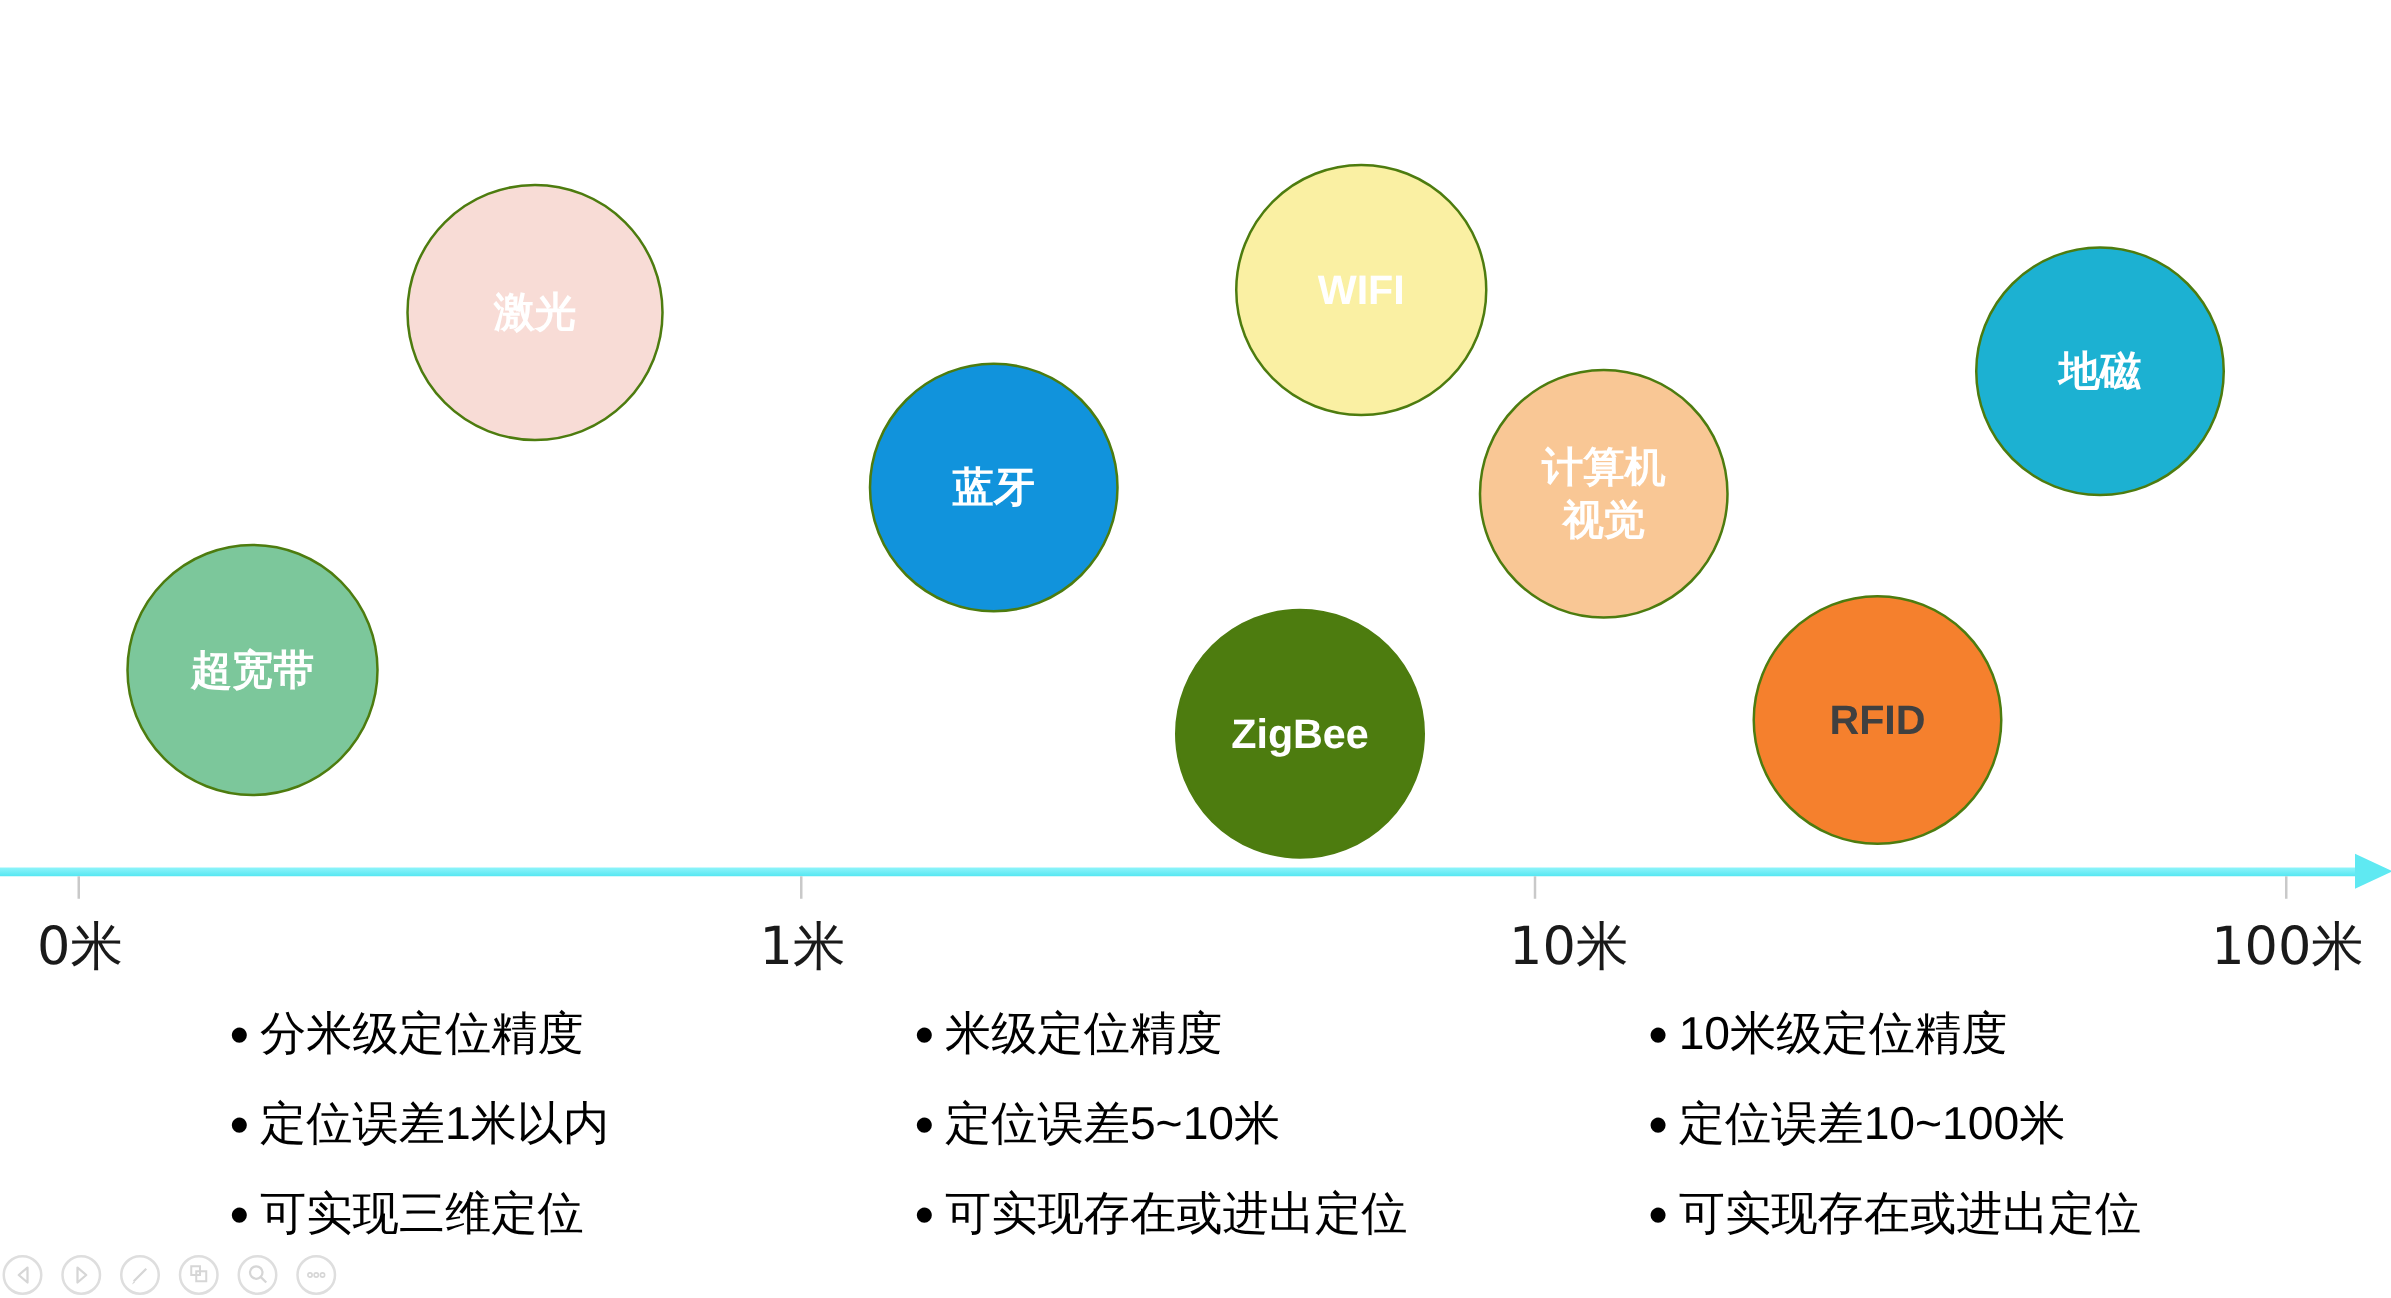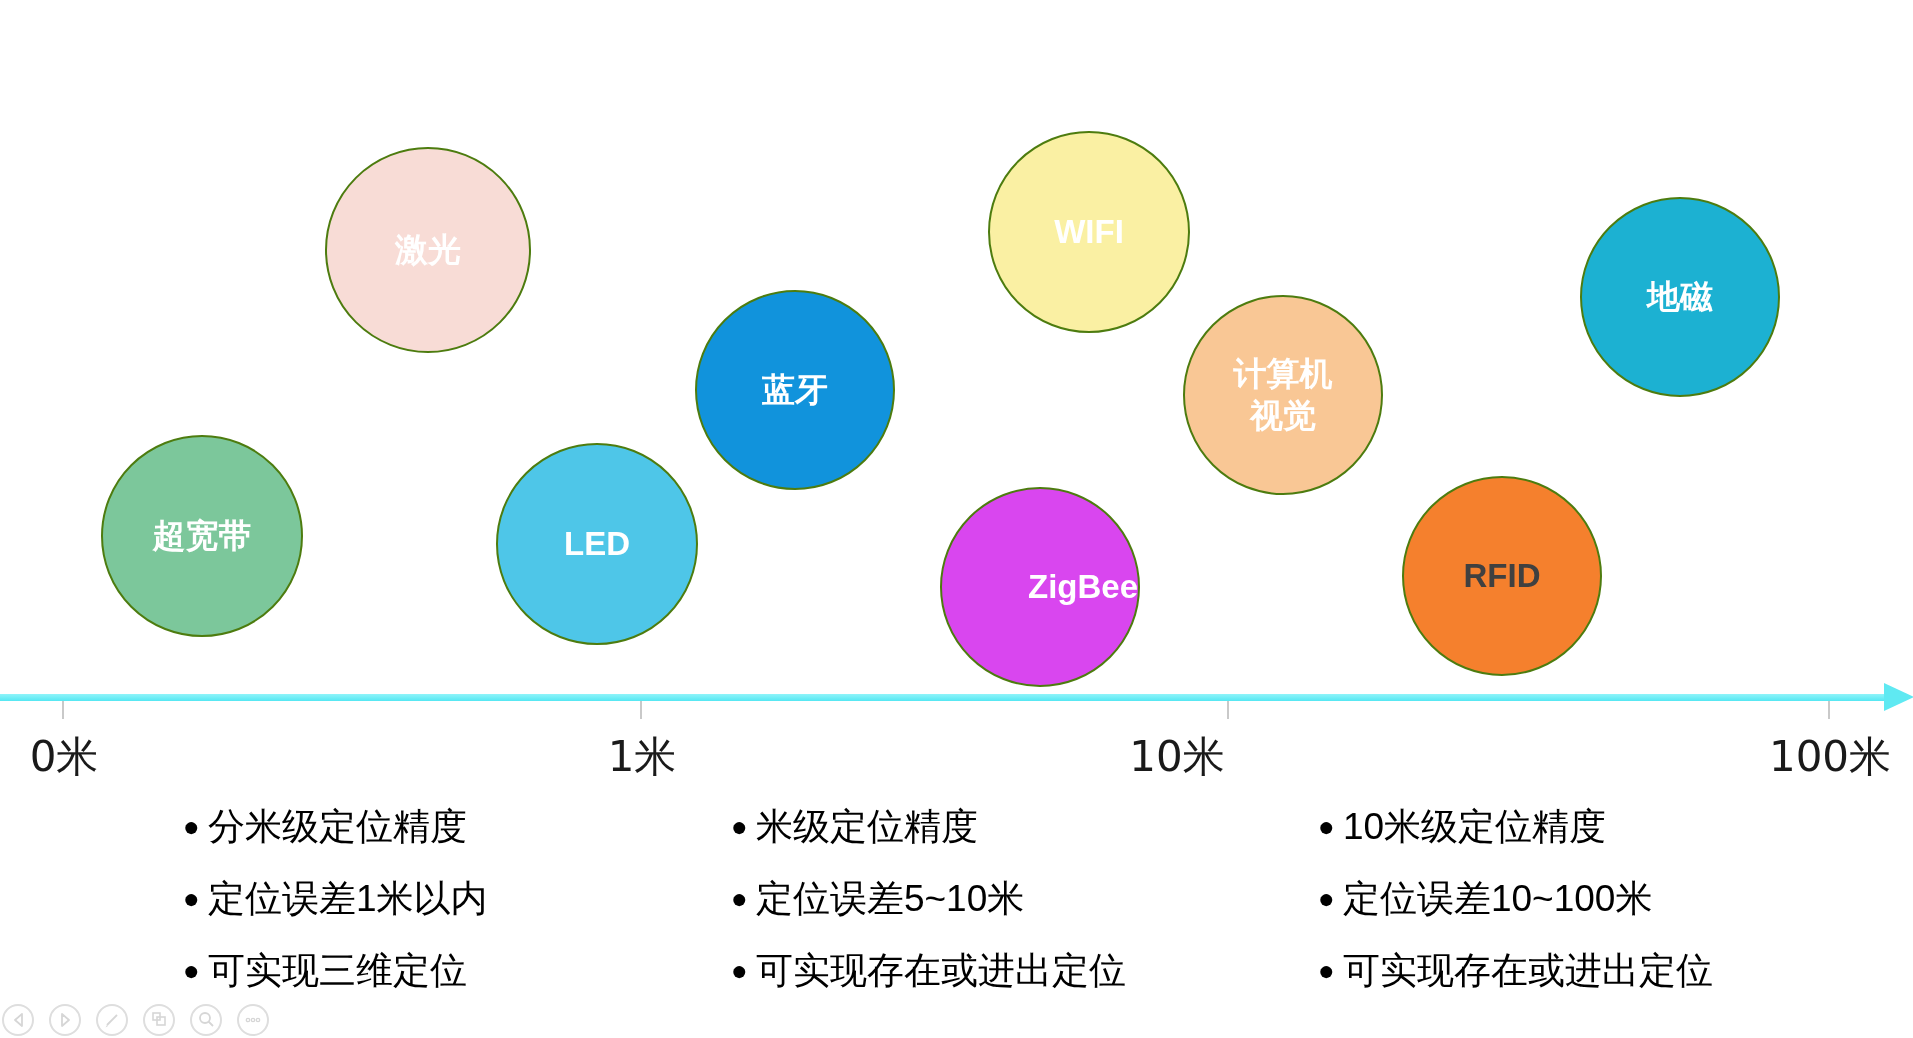--- a/index.html
+++ b/index.html
@@ -41,36 +41,35 @@
     background:#ffffff;cursor:pointer;
   }
   .tool-btn svg{display:block;}
 </style>
 </head>
 <body>
 
 <div id="stage">
     <div class="bubble" style="left: 101px; top: 435px; width: 202px; height: 202px; background: rgb(124, 199, 155); color: rgb(255, 255, 255);"><span>超宽带</span></div>
     <div class="bubble" style="left: 325px; top: 147px; width: 206px; height: 206px; background: rgb(248, 220, 214); color: rgb(255, 255, 255);"><span>激光</span></div>
-    <div class="bubble" style="left: 496px; top: 443px; width: 202px; height: 202px; background: rgb(78, 198, 232); color: rgb(255, 255, 255);"><span>LED</span></div>
     <div class="bubble" style="left: 695px; top: 290px; width: 200px; height: 200px; background: rgb(17, 147, 220); color: rgb(255, 255, 255);"><span>蓝牙</span></div>
-    <div class="bubble" style="left: 940px; top: 487px; width: 200px; height: 200px; background: #d946ef; color: rgb(255, 255, 255); justify-content: flex-end;"><span>ZigBee</span></div>
+    <div class="bubble" style="left: 940px; top: 487px; width: 200px; height: 200px; background: #4d7c0f; color: rgb(255, 255, 255);"><span>ZigBee</span></div>
     <div class="bubble" style="left: 988px; top: 131px; width: 202px; height: 202px; background: rgb(250, 240, 163); color: rgb(255, 255, 255);"><span>WIFI</span></div>
     <div class="bubble" style="left: 1183px; top: 295px; width: 200px; height: 200px; background: rgb(249, 199, 149); color: rgb(255, 255, 255);"><span>计算机
 视觉</span></div>
     <div class="bubble" style="left: 1402px; top: 476px; width: 200px; height: 200px; background: rgb(245, 128, 45); color: #404040;"><span>RFID</span></div>
     <div class="bubble" style="left: 1580px; top: 197px; width: 200px; height: 200px; background: rgb(28, 177, 210); color: rgb(255, 255, 255); text-align: right;"><span>地磁</span></div>
     <div class="axis-line" style="left: 0px; top: 694px; width: 1884px;"></div>
     <div class="axis-arrow" style="left: 1884px; top: 683px; border-left-color: rgb(95, 233, 242);"></div>
     <div class="tick" style="left: 62px; top: 701px;"></div>
     <div class="tick-label" style="left: 64px; top: 729px;">0米</div>
     <div class="tick" style="left: 640px; top: 701px;"></div>
     <div class="tick-label" style="left: 642px; top: 729px;">1米</div>
     <div class="tick" style="left: 1227px; top: 701px;"></div>
-    <div class="tick-label" style="left: 1177px; top: 729px;">10米</div>
+    <div class="tick-label" style="left: 1255px; top: 729px;">10米</div>
     <div class="tick" style="left: 1828px; top: 701px;"></div>
     <div class="tick-label" style="left: 1830px; top: 729px;">100米</div>
     <div class="legend-col" style="left: 183px;">
       <div class="legend-item">
         <span class="dot">●</span>
         <span>分米级定位精度</span>
       </div>
       <div class="legend-item">
         <span class="dot">●</span>
         <span>定位误差1米以内</span>

